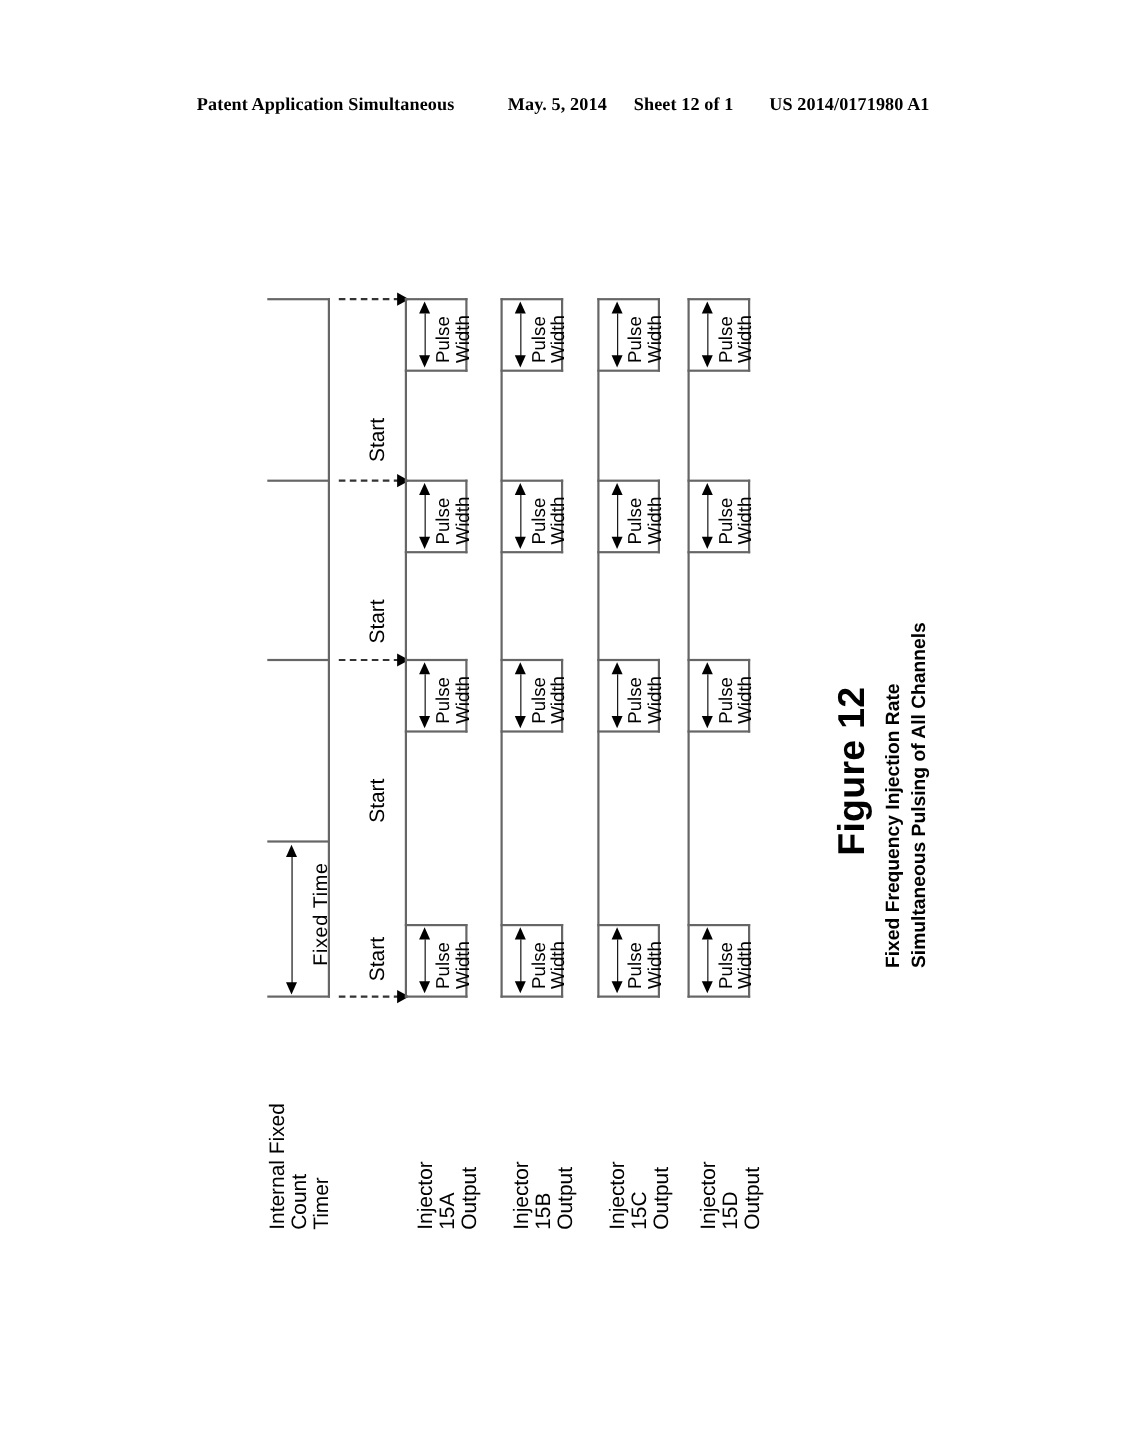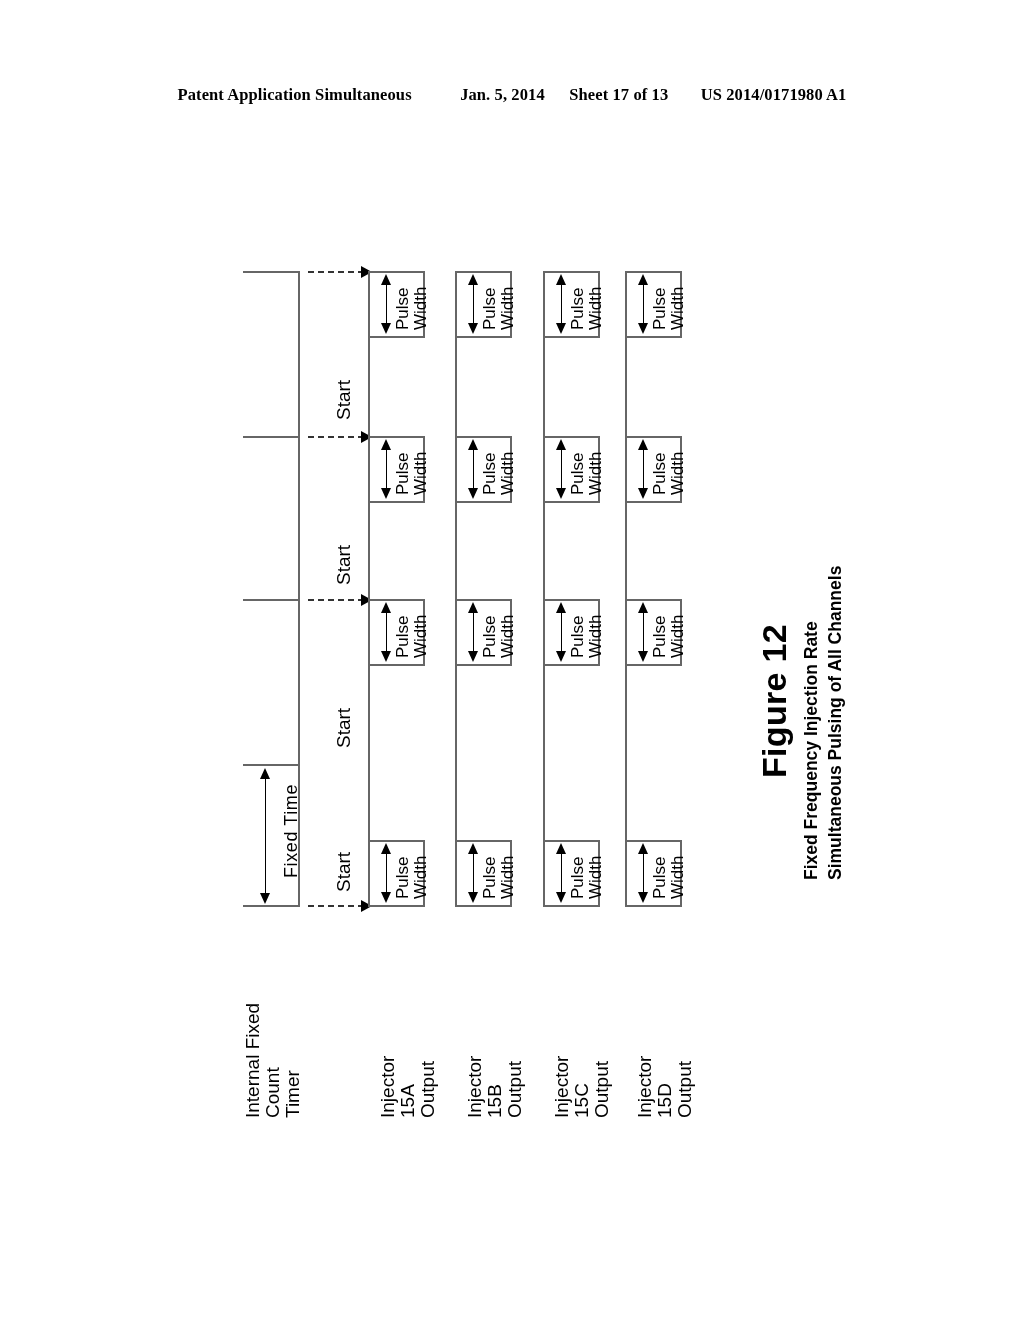--- a/index.html
+++ b/index.html
@@ -76,23 +76,23 @@
   .cap-title{font-size:34px;font-weight:bold;letter-spacing:.3px;}
   .cap-sub{font-size:17.5px;font-weight:bold;line-height:1.35;}
   .cap-sub span{display:block;}
 </style>
 </head>
 <body>
 
 <div id="pub-header">
   <span>Patent Application Simultaneous</span>
   <span class="hgap-lg"></span>
-  <span>Jan. 5, 2014</span>
+  <span>May. 5, 2014</span>
   <span class="hgap-md"></span>
-  <span>Sheet 17 of 13</span>
+  <span>Sheet 12 of 1</span>
   <span class="hgap-sm"></span>
   <span>US 2014/0171980 A1</span>
 </div>
 
 <div id="figure">
 
   <div>
     <div class="vline" style="left:298px;top:271px;height:636px;"></div>
     <div class="hline" style="left:243px;top:271px;width:57px;"></div>
     <div class="hline" style="left:243px;top:436px;width:57px;"></div>

